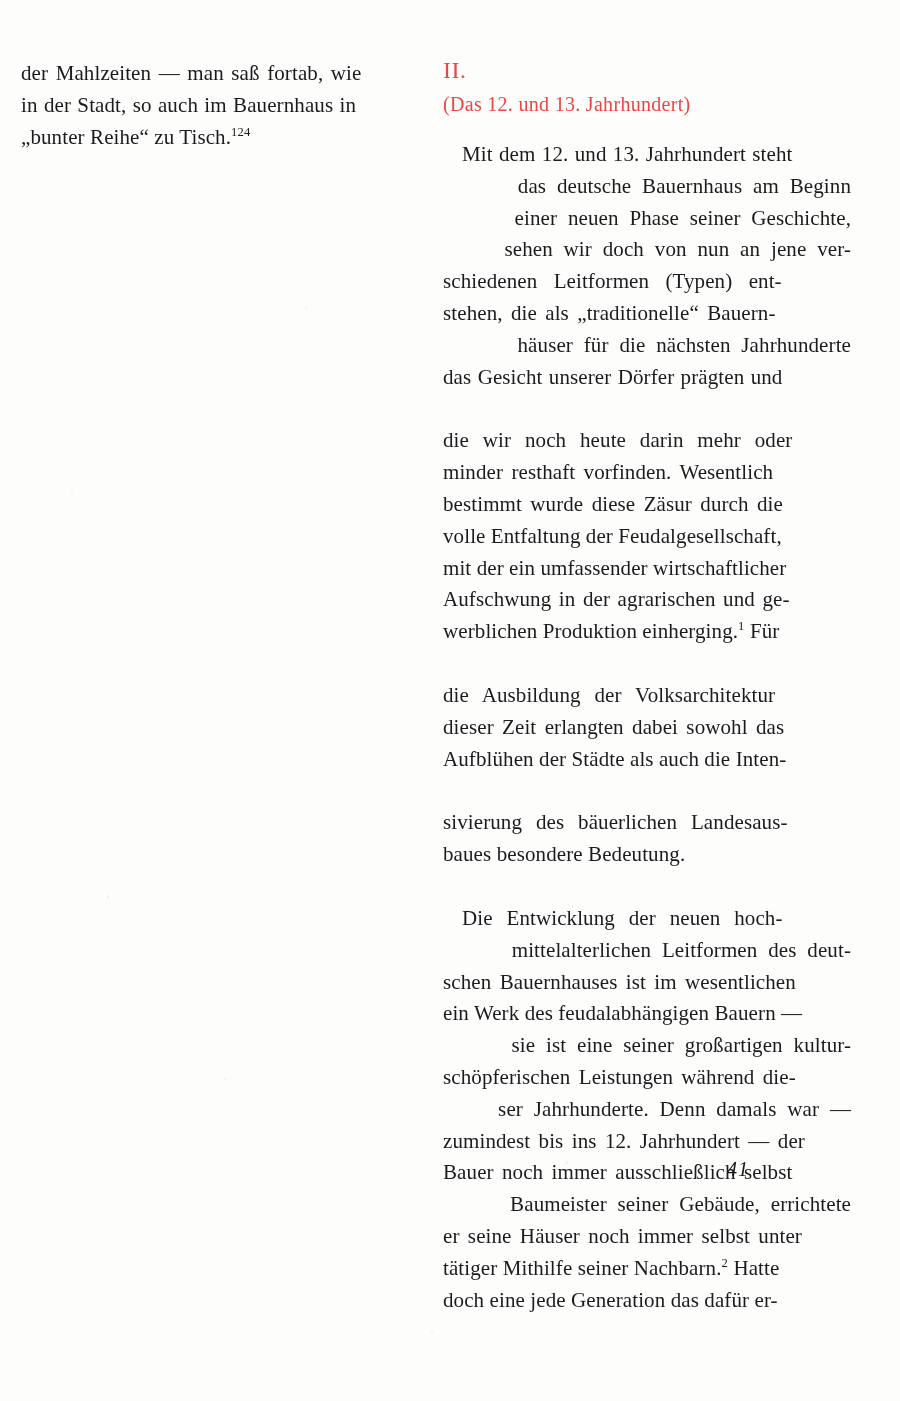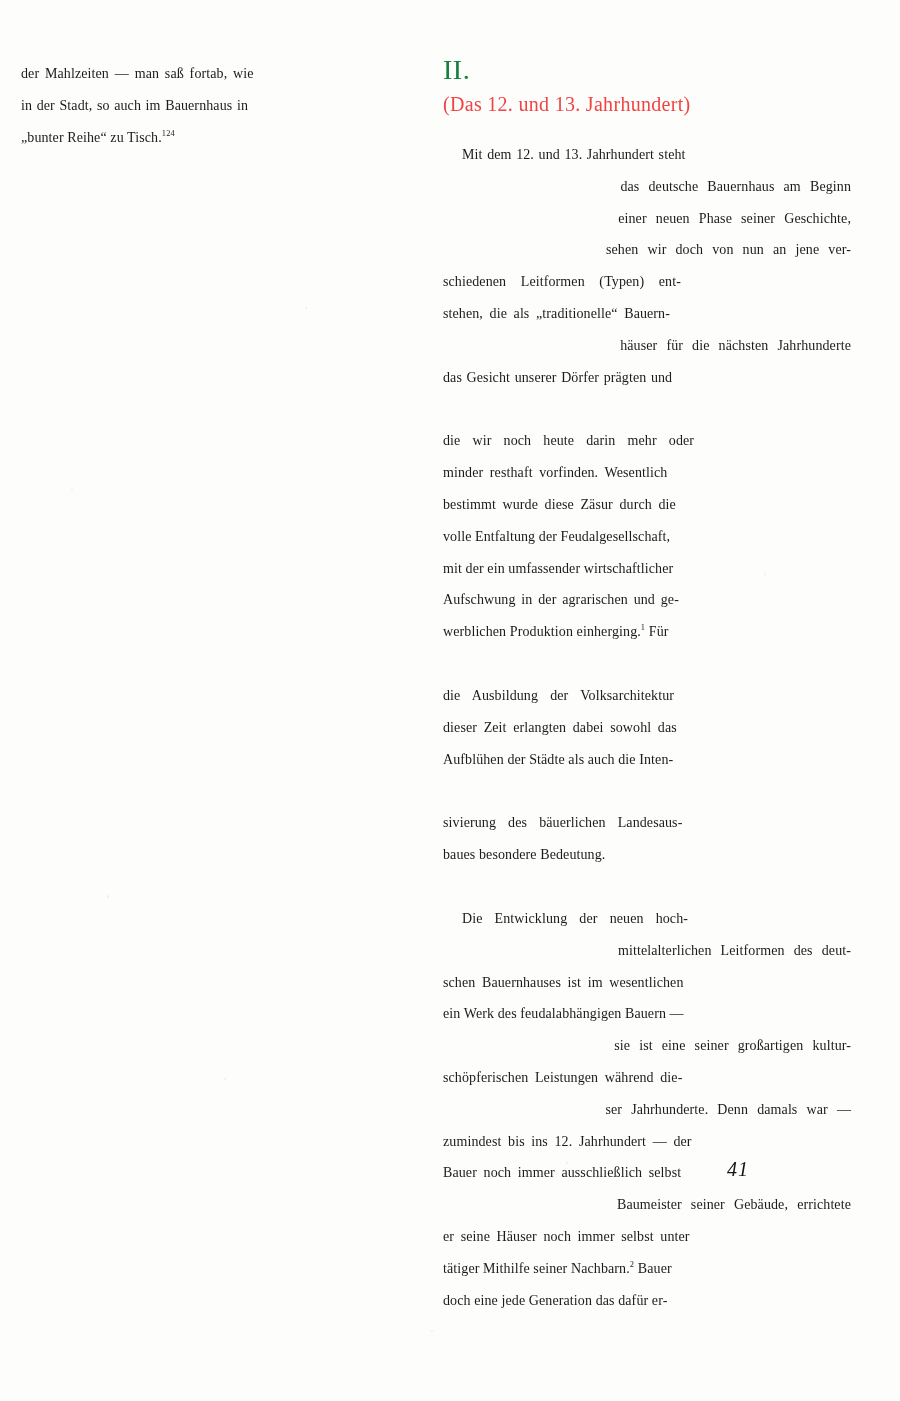--- a/index.html
+++ b/index.html
@@ -40,21 +40,21 @@
     position: absolute;
     box-sizing: border-box;
   }
   
   #left-column {
     left: 21px;
     top: 58px;
     width: 396px;
   }
   .body-line {
-    font-size: 14px;
+    font-size: 21px;
     line-height: 31.8px;
     letter-spacing: 0.1px;
     white-space: pre;
     color: #1b1b1e;
   }
   
   .j1 { word-spacing: 2.2px; }
   .j2 { word-spacing: 3.0px; }
   .j3 { word-spacing: 0px; }
   .j4 { word-spacing: 5.5px; text-align: right; }
@@ -69,24 +69,24 @@
     letter-spacing: 0.2px;
   }
 
   
   #right-column {
     left: 443px;
     top: 55px;
     width: 408px;
   }
   #chapter-number {
-    font-size: 28px;
+    font-size: 24px;
     line-height: 30px;
     letter-spacing: 0.5px;
-    color: #15803d;
+    color: #ef4444;
   }
   #chapter-title {
     font-style: italic;
     font-size: 23.5px;
     line-height: 40px;
     letter-spacing: 0.2px;
     color: #141417;
     white-space: pre;
   }
   #chapter-subtitle {
@@ -160,21 +160,21 @@
           <div class="body-line j4"><span>mittelalterlichen Leitformen des deut-</span></div>
           <div class="body-line j2"><span>schen Bauernhauses ist im wesentlichen</span></div>
           <div class="body-line j3"><span>ein Werk des feudalabhängigen Bauern —</span></div>
           <div class="body-line j4"><span>sie ist eine seiner großartigen kultur-</span></div>
           <div class="body-line j2"><span>schöpferischen Leistungen während die-</span></div>
           <div class="body-line j4"><span>ser Jahrhunderte. Denn damals war —</span></div>
           <div class="body-line j2"><span>zumindest bis ins 12. Jahrhundert — der</span></div>
           <div class="body-line j2"><span>Bauer noch immer ausschließlich selbst</span></div>
           <div class="body-line j4"><span>Baumeister seiner Gebäude, errichtete</span></div>
           <div class="body-line j2"><span>er seine Häuser noch immer selbst unter</span></div>
-          <div class="body-line j3"><span>tätiger Mithilfe seiner Nachbarn.</span><sup class="fn">2</sup><span> Bauer</span></div>
+          <div class="body-line j3"><span>tätiger Mithilfe seiner Nachbarn.</span><sup class="fn">2</sup><span> Hatte</span></div>
           <div class="body-line j3"><span>doch eine jede Generation das dafür er-</span></div>
         </div>
       </div>
   </div>
 
   <div id="page-number">41</div>
 
 </div>
 
 </body></html>

